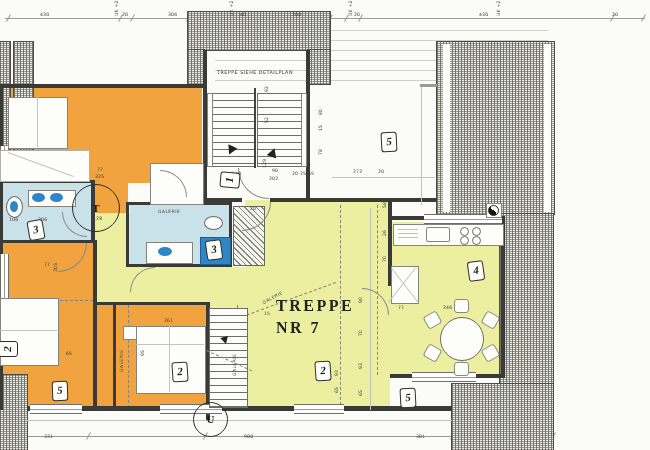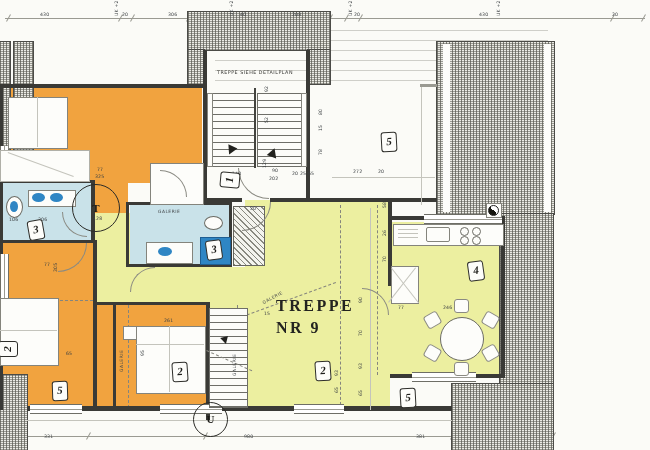--- a/index.html
+++ b/index.html
@@ -274,20 +274,20 @@
       <div class="dim" style="left: 334px; top: 393px; transform-origin: 0px 0px; transform: rotate(-90deg);">65</div>
       <div class="dim" style="left: 250px; top: 206px;">20</div>
       <div class="dim" style="left: 264px; top: 311px;">15</div>
       <div class="dim gal" style="left: 158px; top: 210px;">GALERIE</div>
       <div class="dim gal" style="left: 120px; top: 372px; transform-origin: 0px 0px; transform: rotate(-90deg);">GALERIE</div>
       <div class="dim gal" style="left: 233px; top: 376px; transform-origin: 0px 0px; transform: rotate(-90deg);">GALERIE</div>
       <div class="dim gal" style="left: 262px; top: 296px; transform: rotate(-28deg);">GALERIE</div>
     </div>
 
   <div class="bigname" style="left:276px;top:297px;font-size:16px;">TREPPE</div>
-  <div class="bigname" style="left:276px;top:319px;font-size:16px;">NR 9</div>
+  <div class="bigname" style="left:276px;top:319px;font-size:16px;">NR 7</div>
 
   <div class="note" style="left:217px;top:70px;">TREPPE SIEHE DETAILPLAN</div>
 
   <div class="circleM" style="left:72px;top:184px;width:46px;height:46px;line-height:46px;">T</div>
   <div class="circleM" style="left:193px;top:402px;width:33px;height:33px;line-height:33px;">U</div>
 
 </div>
 
 </body></html>

